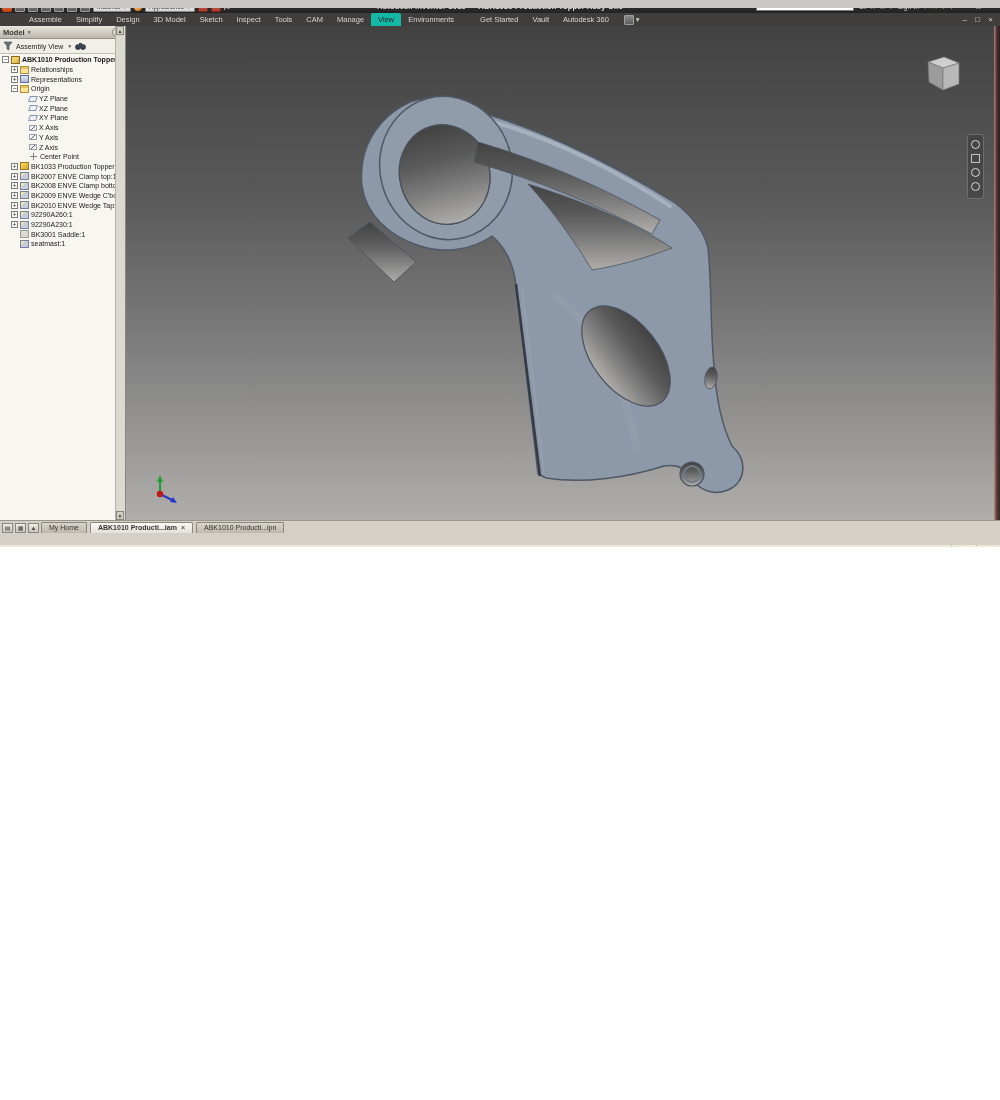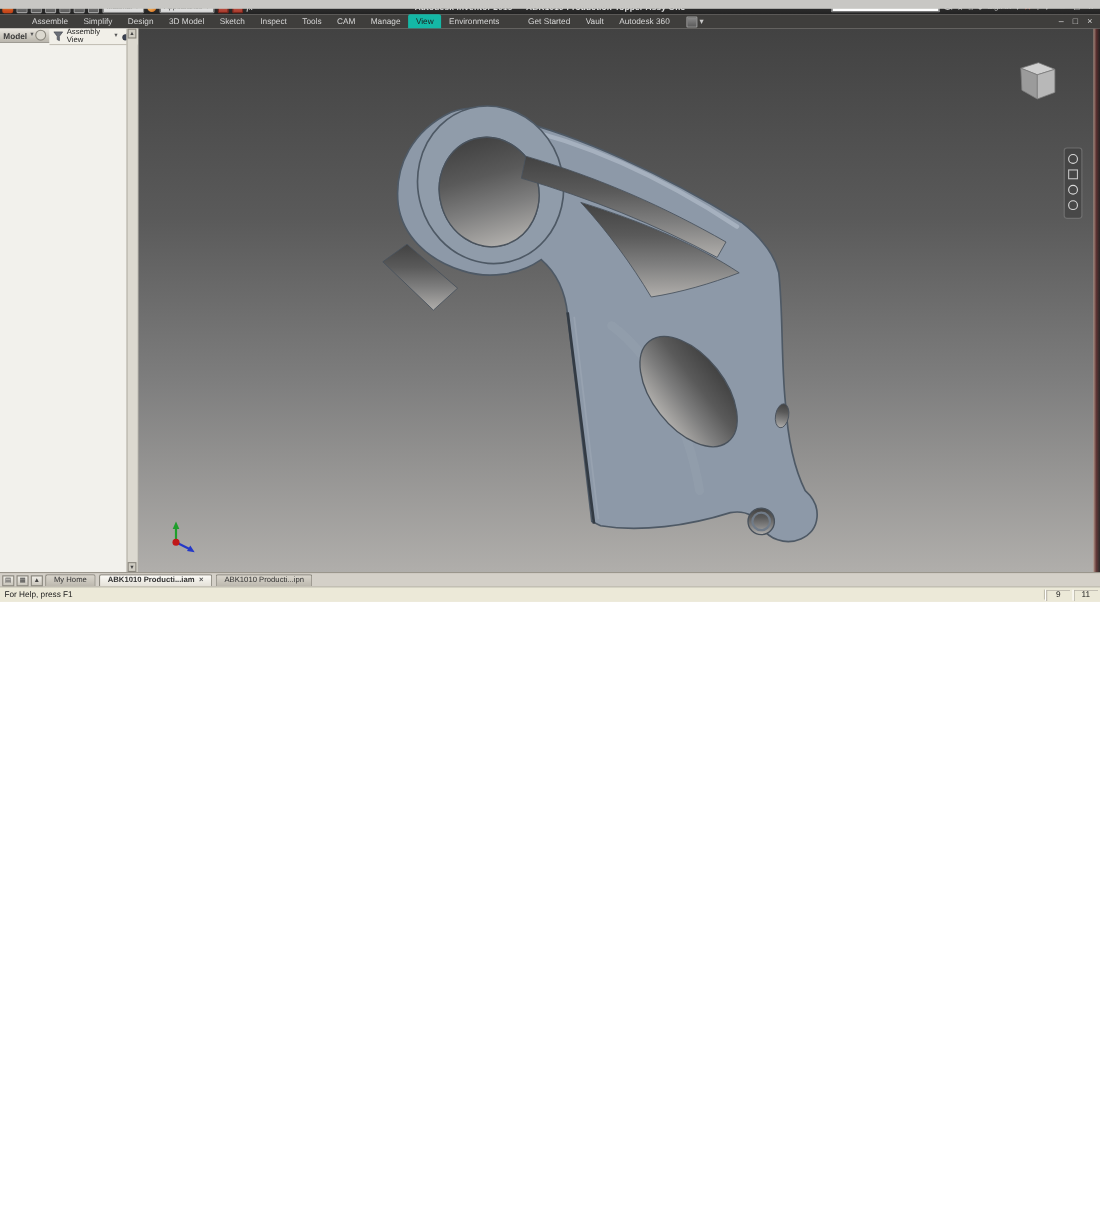--- a/index.html
+++ b/index.html
@@ -36,21 +36,21 @@
   
   .ribbonbar{height:13px;background:#3f3e3c;display:flex;align-items:stretch;padding-left:22px;position:relative;}
   .rtab{font-size:7.5px;color:#d6d6d6;padding:2px 7px 0;cursor:default;}
   .rtab.active{background:#14b8a6;color:#1c1c1c;border-radius:2px 2px 0 0;}
   .rtab.gap{margin-left:12px;}
   .ribbon-extra{display:flex;align-items:center;gap:2px;margin-left:8px;}
   .docctl{position:absolute;right:4px;top:2px;color:#dcdcdc;font-size:8px;letter-spacing:3px;}
 
   
   .main{position:relative;height:494px;display:flex;}
-  .browser{width:125px;background:#f2f1ec;border-right:1px solid #8a877e;position:relative;display:flex;flex-direction:row;}
+  .browser{width:125px;background:#f2f1ec;border-right:1px solid #8a877e;position:relative;display:flex;flex-direction:column;}
   .panel-header{height:12px;background:linear-gradient(#e9e6df,#bab6ac);border-bottom:1px solid #95928a;
       display:flex;align-items:center;padding:0 3px;font-size:7.5px;font-weight:bold;color:#3a3a3a;}
   .panel-header .arr{font-size:5px;margin-left:2px;color:#555;}
   .panel-opt{margin-left:auto;width:8px;height:8px;border:1px solid #8a877e;border-radius:50%;background:#dcd9d0;}
   .panel-toolbar{height:14px;display:flex;align-items:center;gap:3px;padding:0 3px;background:#f1efe8;border-bottom:1px solid #c4c0b6;}
   .funnel-icon svg,.binoc-icon svg{display:block;}
   .view-selector{display:flex;align-items:center;gap:2px;font-size:7px;color:#222;}
   .view-selector .arr{font-size:5px;color:#555;margin-left:2px;}
   .tree{flex:1;overflow:hidden;padding-top:1px;background:#f7f6f1;position:relative;}
   .trow{height:9.7px;display:flex;align-items:center;white-space:nowrap;font-size:7px;color:#1a1a1a;}
@@ -616,19 +616,14 @@
     <span class="tabbtn">▤</span>
     <span class="tabbtn">▦</span>
     <span class="tabbtn">▲</span>
     <span style="display:flex;gap:3px;align-items:flex-end">
         <span class="dtab">My Home</span>
         <span class="dtab active">ABK1010 Producti...iam<span class="tabx">×</span></span>
         <span class="dtab">ABK1010 Producti...ipn</span>
       </span>
   </div>
 
-  <div class="statusbar">
-    <span class="status-text">For Help, press F1</span>
-    <span class="status-cell">9</span>
-    <span class="status-cell">11</span>
-  </div>
 </div>
 <div class="bottom-strip"></div>
 
 </body></html>

